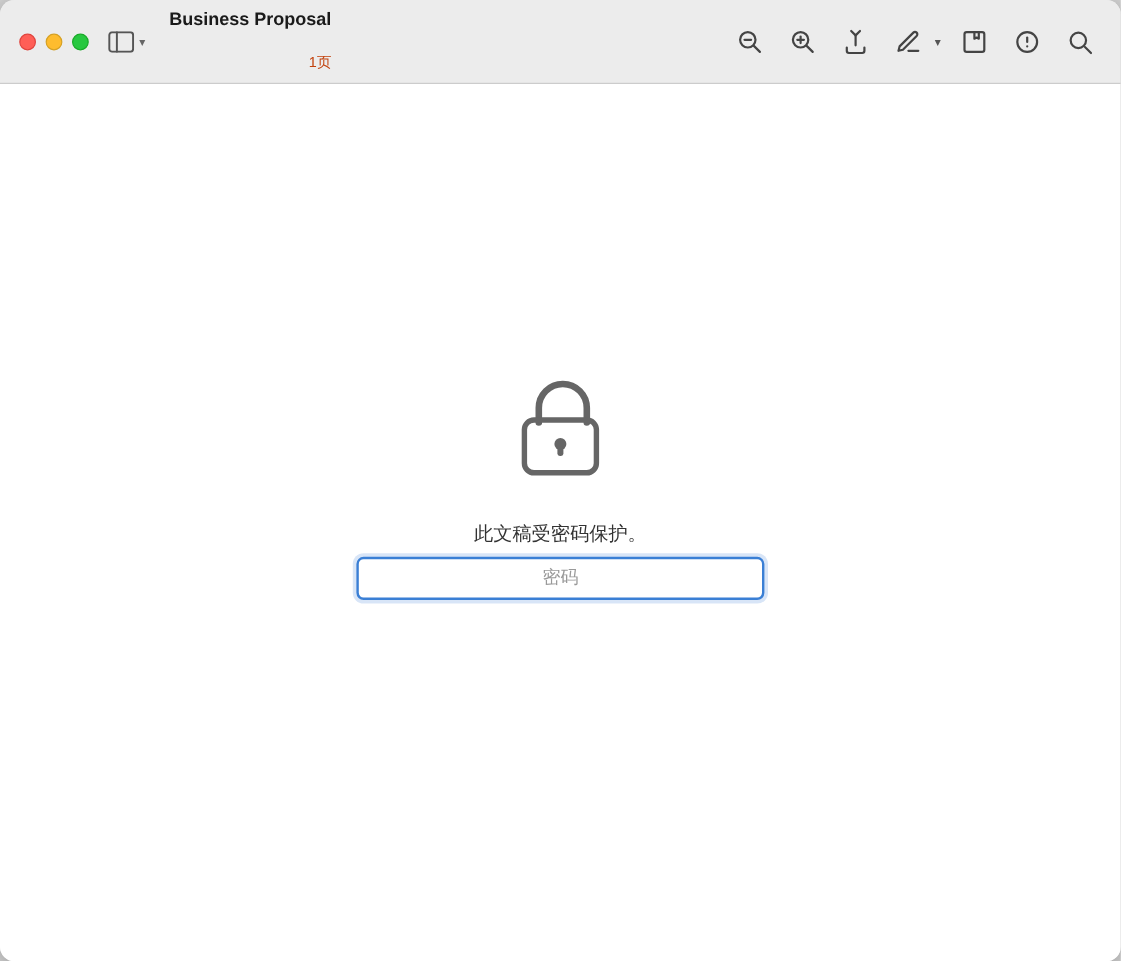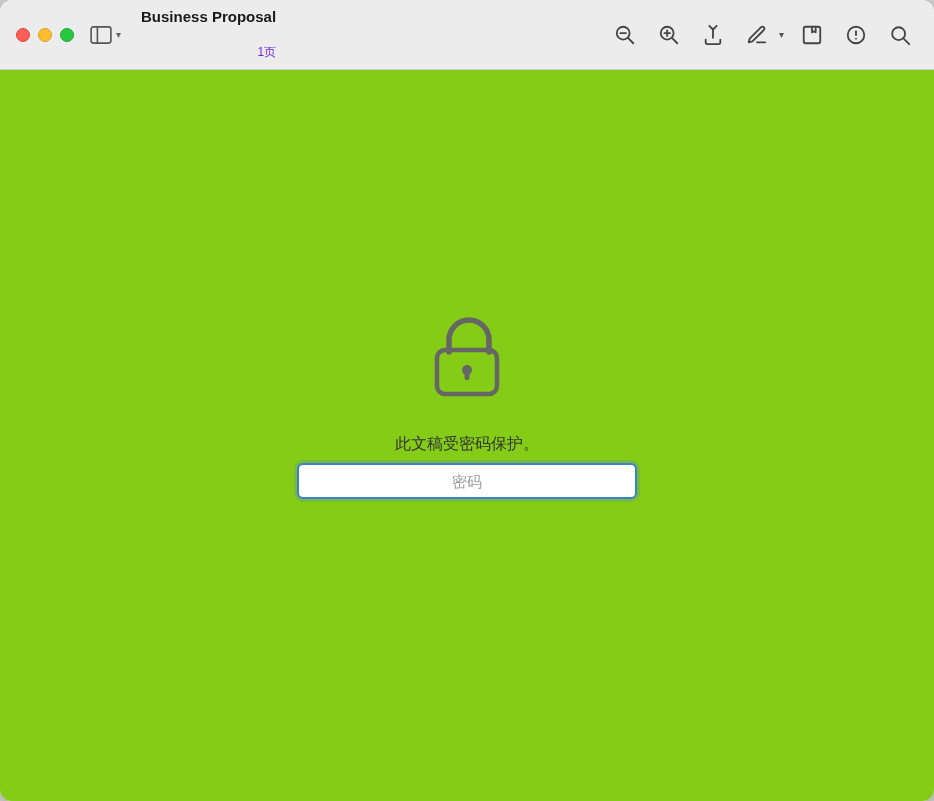--- a/index.html
+++ b/index.html
@@ -95,21 +95,21 @@
 
     .doc-title {
       font-size: 15px;
       font-weight: 600;
       color: #1a1a1a;
       line-height: 1.2;
     }
 
     .doc-pages {
       font-size: 12px;
-      color: #6d28d9;
+      color: #c2410c;
       margin-top: 18px;
     }
 
     .toolbar-right {
       display: flex;
       align-items: center;
       gap: 8px;
       margin-left: auto;
     }
 
@@ -141,21 +141,21 @@
     .pen-chevron {
       font-size: 10px;
       color: #555;
       cursor: pointer;
       padding: 4px 2px;
     }
 
     
     .content {
       flex: 1;
-      background: #84cc16;
+      background: #ffffff;
       display: flex;
       align-items: center;
       justify-content: center;
     }
 
     .lock-container {
       display: flex;
       flex-direction: column;
       align-items: center;
       gap: 0;

